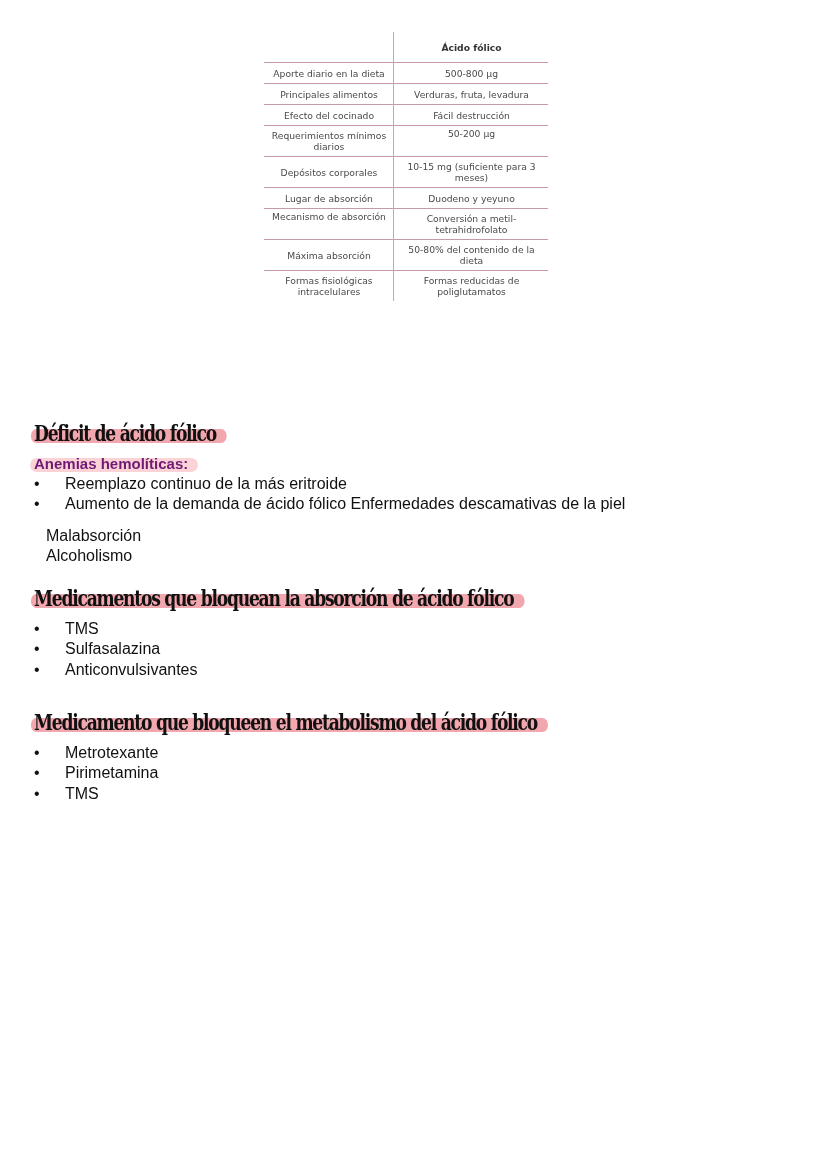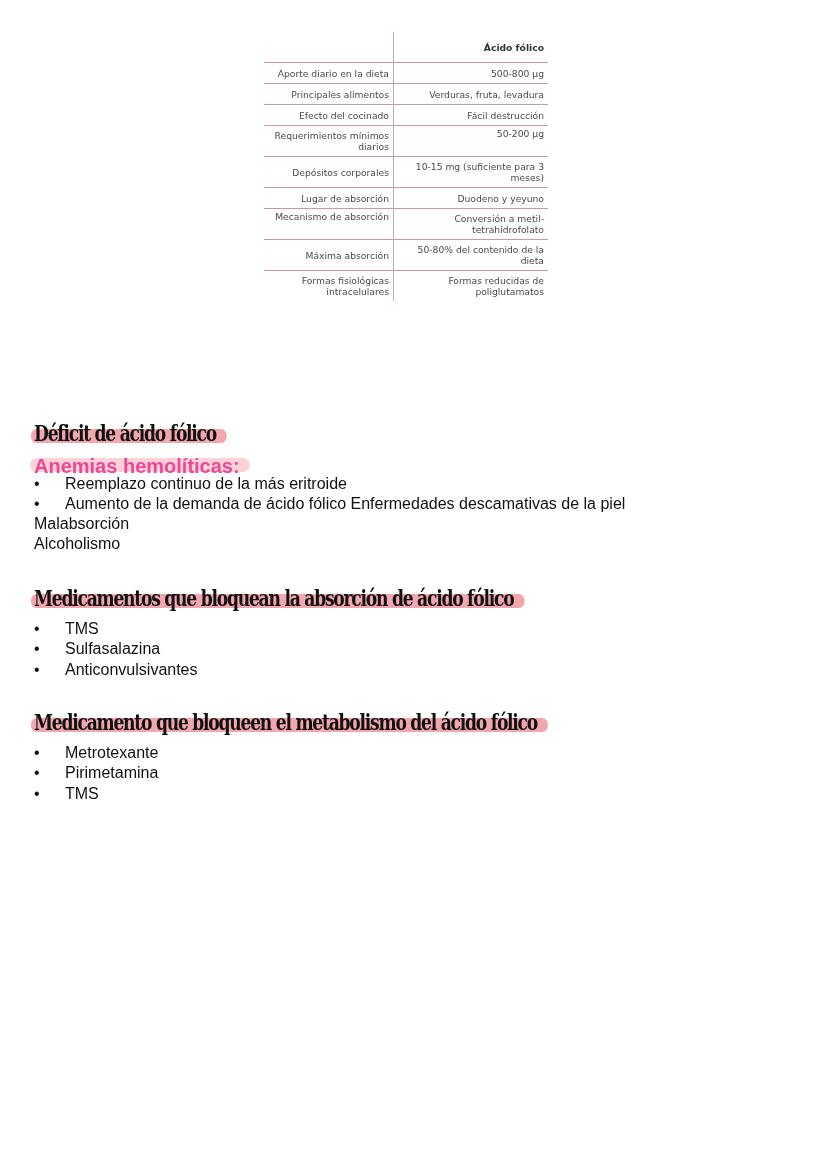--- a/index.html
+++ b/index.html
@@ -3,49 +3,49 @@
 <meta charset="utf-8">
 <style>
   html, body { margin: 0; padding: 0; background: #ffffff; }
   body { width: 828px; height: 1171px; position: relative; overflow: hidden;
          font-family: "Liberation Sans", sans-serif; color: #111; }
 
   
   .ref-table { position: absolute; left: 264px; top: 32px; width: 284px;
                border-collapse: collapse; font-family: "DejaVu Sans", sans-serif;
                font-size: 9.2px; color: #4a4a4a; }
-  .ref-table td, .ref-table th { padding: 2px 4px 2px 5px; vertical-align: middle; line-height: 11px; text-align: right; }
+  .ref-table td, .ref-table th { padding: 2px 4px 2px 5px; vertical-align: middle; line-height: 11px; text-align: center; }
   .ref-table th { font-weight: bold; color: #333; height: 26px; }
   .ref-table td.lbl { width: 120px; border-right: 1px solid #c9a6ad; }
   .ref-table th.lbl { border-right: 1px solid #c9a6ad; }
   .ref-table td.val { border-left: 1px solid #a16207; }
   .ref-table th.val { border-left: 1px solid #d8bcc2; }
   .ref-table tr.row td { border-top: 1.5px solid #c79aa4; }
   .ref-table tr.row.single td { height: 16px; }
   .ref-table tr.row.double td { height: 26px; }
   .ref-table tr.last td { padding-bottom: 4px; }
 
   
   .heading { position: absolute; left: 34px; margin: 0; font-family: "DejaVu Serif", serif;
              font-weight: bold; font-size: 22px; letter-spacing: -1.6px; color: #111;
              transform: scaleX(0.78); transform-origin: left center; white-space: nowrap; }
   .heading::before { content: ""; position: absolute; left: -4px; right: -14px; top: 9px; height: 14px;
                      background: var(--hl, #f2a7ae); border-radius: 8px; z-index: 0; }
   .heading span { position: relative; z-index: 1; }
 
   .subheading { position: absolute; left: 34px; top: 455px; margin: 0; font-weight: bold;
-                font-size: 20px; color: #ec4899; }
+                font-size: 15px; color: #701a75; }
   .subheading::before { content: ""; position: absolute; left: -4px; right: -10px; top: 3px; height: 14px;
                         background: #fbd3d6; border-radius: 7px; z-index: 0; }
   .subheading span { position: relative; z-index: 1; }
 
   .list { position: absolute; left: 34px; margin: 0; padding: 0; list-style: none; font-size: 16px; line-height: 20.4px; color: #111; }
   .list li { position: relative; padding-left: 31px; white-space: nowrap; }
   .list li .bullet { position: absolute; left: 0; top: 0; }
-  .plain { position: absolute; left: 34px; margin: 0; font-size: 16px; line-height: 20.4px; color: #111; white-space: nowrap; }
+  .plain { position: absolute; left: 34px; margin: 12px; font-size: 16px; line-height: 20.4px; color: #111; white-space: nowrap; }
 </style>
 </head>
 <body>
 
 <table class="ref-table">
   <tbody>
       <tr>
     <th class="lbl"></th>
     <th class="val">Ácido fólico</th>
   </tr>

